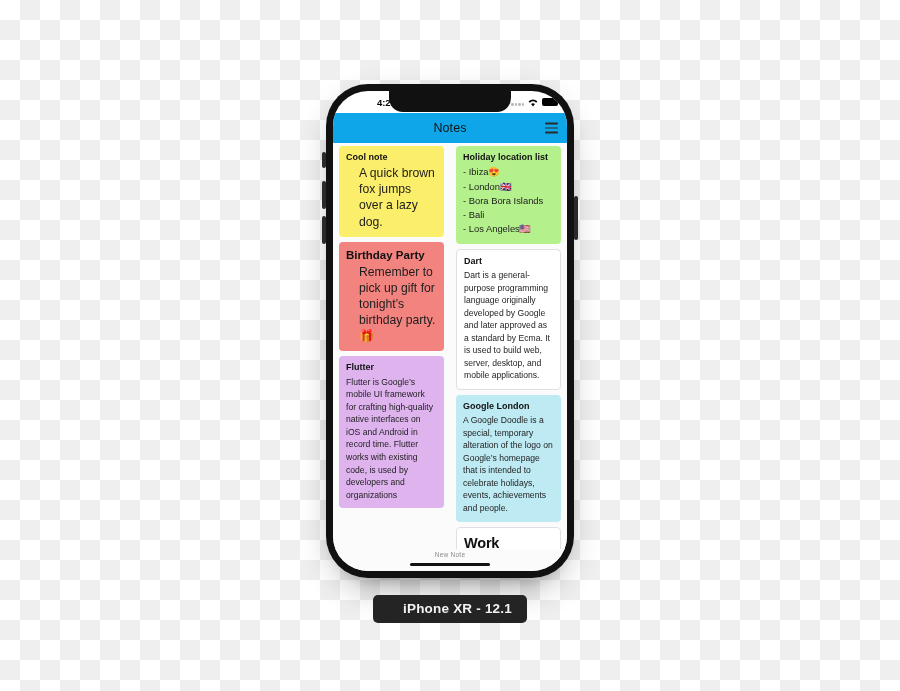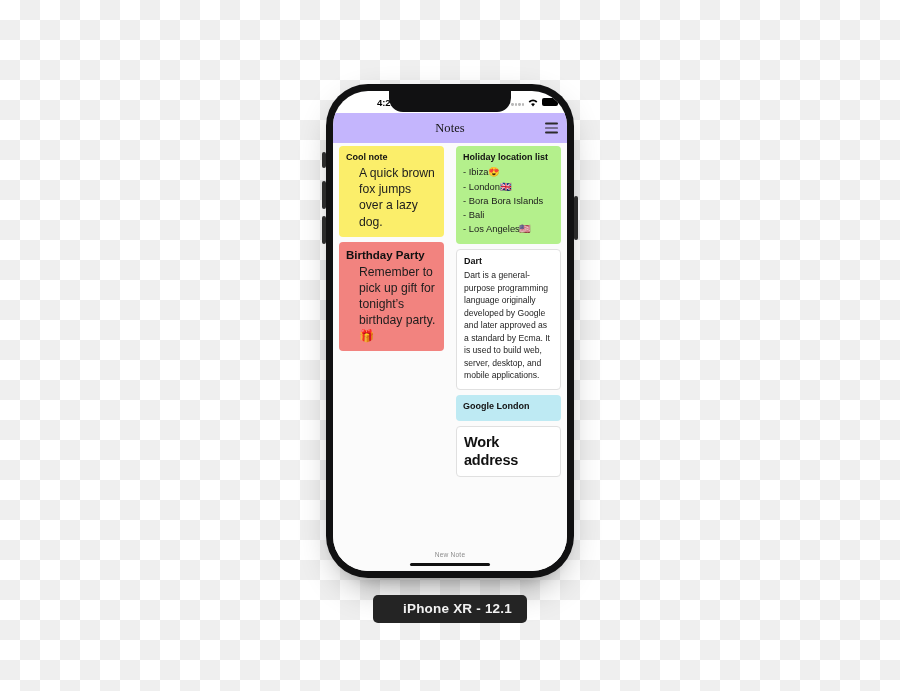--- a/index.html
+++ b/index.html
@@ -115,23 +115,22 @@
     width: 1.6px; height: 3px; border-radius: 0 1px 1px 0; background: #000;
   }
 
   
   #app-header {
     height: 30px;
     display: flex;
     align-items: center;
     justify-content: center;
     position: relative;
-    background: #c4b5fd;
+    background: #0ea5e9;
     border-bottom: 3px solid #1d4ed8;
-    font-family: Liberation Serif, serif;
   }
   #app-title {
     font-size: 12.5px;
     color: #141414;
     letter-spacing: 0.1px;
   }
   #menu-icon {
     position: absolute;
     right: 9px;
     top: 50%;
@@ -308,36 +307,41 @@
       <div id="notes-columns">
         <div class="notes-column" id="col-left">
             <div class="note-card" style="background: rgb(251, 238, 106);">
               <div class="note-title">Cool note</div>
               <div class="note-body large">A quick brown fox jumps over a lazy dog.</div>
             </div>
             <div class="note-card" style="background: rgb(242, 131, 127);">
               <div class="note-title large">Birthday Party</div>
               <div class="note-body large">Remember to pick up gift for tonight’s birthday party.🎁</div>
             </div>
+            <div class="note-card" style="background: rgb(222, 179, 238);">
+              <div class="note-title">Flutter</div>
+              <div class="note-body">Flutter is Google’s mobile UI framework for crafting high-quality native interfaces on iOS and Android in record time. Flutter works with existing code, is used by developers and organizations</div>
+            </div>
           </div>
         <div class="notes-column" id="col-right">
             <div class="note-card" style="background: rgb(180, 240, 140);">
               <div class="note-title">Holiday location list</div>
               <div class="note-body list">- Ibiza😍
 - London🇬🇧
 - Bora Bora Islands
 - Bali
 - Los Angeles🇺🇸</div>
             </div>
             <div class="note-card plain" style="background: rgb(255, 255, 255);">
               <div class="note-title">Dart</div>
               <div class="note-body">Dart is a general-purpose programming language originally developed by Google and later approved as a standard by Ecma. It is used to build web, server, desktop, and mobile applications.</div>
             </div>
             <div class="note-card" style="background: rgb(190, 234, 243);">
               <div class="note-title">Google London</div>
+              <div class="note-body">A Google Doodle is a special, temporary alteration of the logo on Google’s homepage that is intended to celebrate holidays, events, achievements and people.</div>
             </div>
             <div class="note-card plain" style="background: rgb(255, 255, 255);">
               <div class="note-title big">Work address</div>
             </div>
           </div>
       </div>
     </div>
 
     <div id="bottom-bar">
       <div id="new-note-label">New Note</div>

